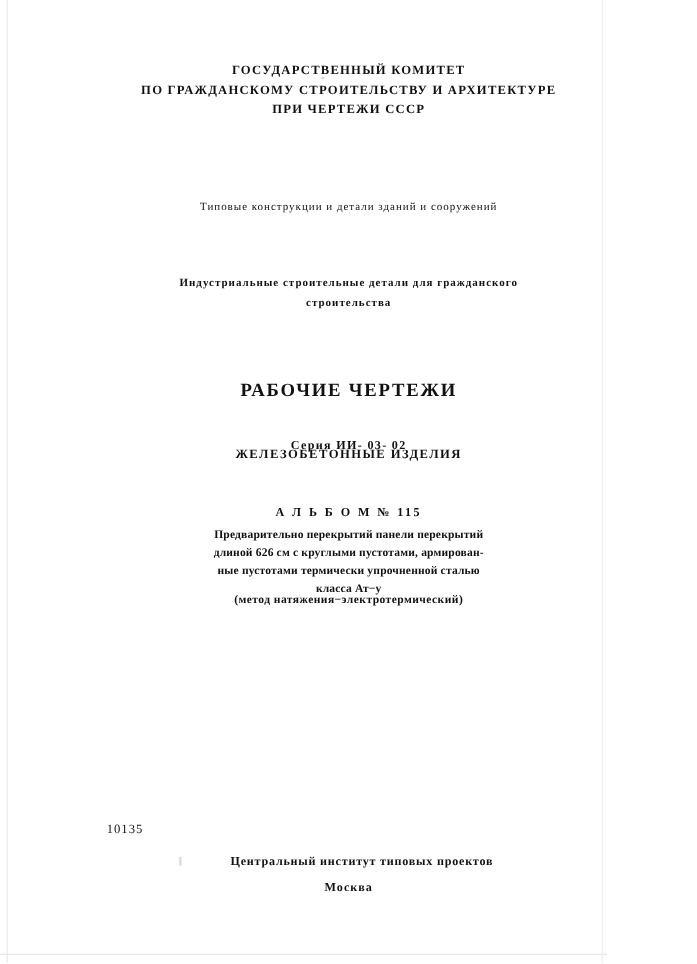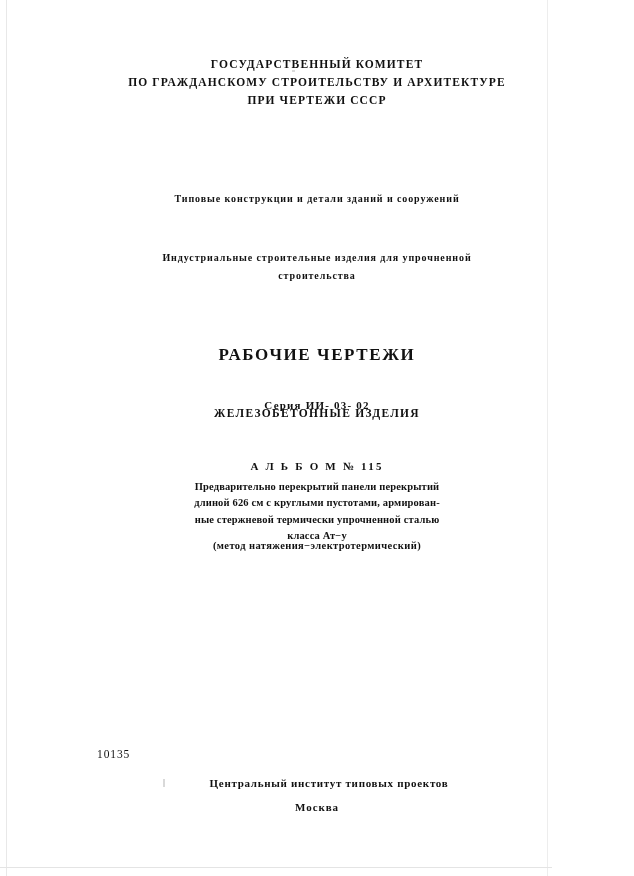--- a/index.html
+++ b/index.html
@@ -65,24 +65,24 @@
   #org-block {
     top: 56px;
     font-size: 11.5px;
     letter-spacing: 1.1px;
     line-height: 1.55;
   }
   #org-block .ln { display: block; }
 
   
   #series-line {
-    top: 192px;
+    top: 182px;
     font-size: 10px;
     letter-spacing: 0.9px;
-    font-weight: bold;
+    font-weight: normal;
   }
   #product-block {
     top: 249px;
     font-size: 10px;
     letter-spacing: 0.9px;
     line-height: 1.75;
   }
   #product-block .ln { display: block; }
 
   #working-drawings {
@@ -176,36 +176,36 @@
 
     <div class="blk" id="org-block">
       <span class="ln">ГОСУДАРСТВЕННЫЙ КОМИТЕТ</span>
       <span class="ln">ПО ГРАЖДАНСКОМУ СТРОИТЕЛЬСТВУ И АРХИТЕКТУРЕ</span>
       <span class="ln">ПРИ ЧЕРТЕЖИ СССР</span>
     </div>
 
     <div class="blk" id="series-line">Типовые конструкции и детали зданий и сооружений</div>
 
     <div class="blk" id="product-block">
-      <span class="ln">Индустриальные строительные изделия для упрочненной</span>
+      <span class="ln">Индустриальные строительные детали для гражданского</span>
       <span class="ln">строительства</span>
     </div>
 
     <div class="blk" id="working-drawings">РАБОЧИЕ ЧЕРТЕЖИ</div>
 
     <div class="blk" id="series-number">Серия ИИ- 03- 02</div>
 
     <div class="blk" id="rc-products">ЖЕЛЕЗОБЕТОННЫЕ ИЗДЕЛИЯ</div>
 
     <div class="blk" id="album-title">А Л Ь Б О М № 115</div>
 
     <div class="blk" id="album-desc">
       <span class="ln">Предварительно перекрытий панели перекрытий</span>
       <span class="ln">длиной 626 см с круглыми пустотами, армирован-</span>
-      <span class="ln">ные стержневой термически упрочненной сталью</span>
+      <span class="ln">ные пустотами термически упрочненной сталью</span>
       <span class="ln">класса Ат−у</span>
     </div>
 
     <div class="blk" id="method-note">(метод натяжения−электротермический)</div>
 
     <div id="doc-number">10135</div>
 
     <div class="blk" id="institute">Центральный институт типовых проектов</div>
 
     <div class="blk" id="city">Москва</div>

